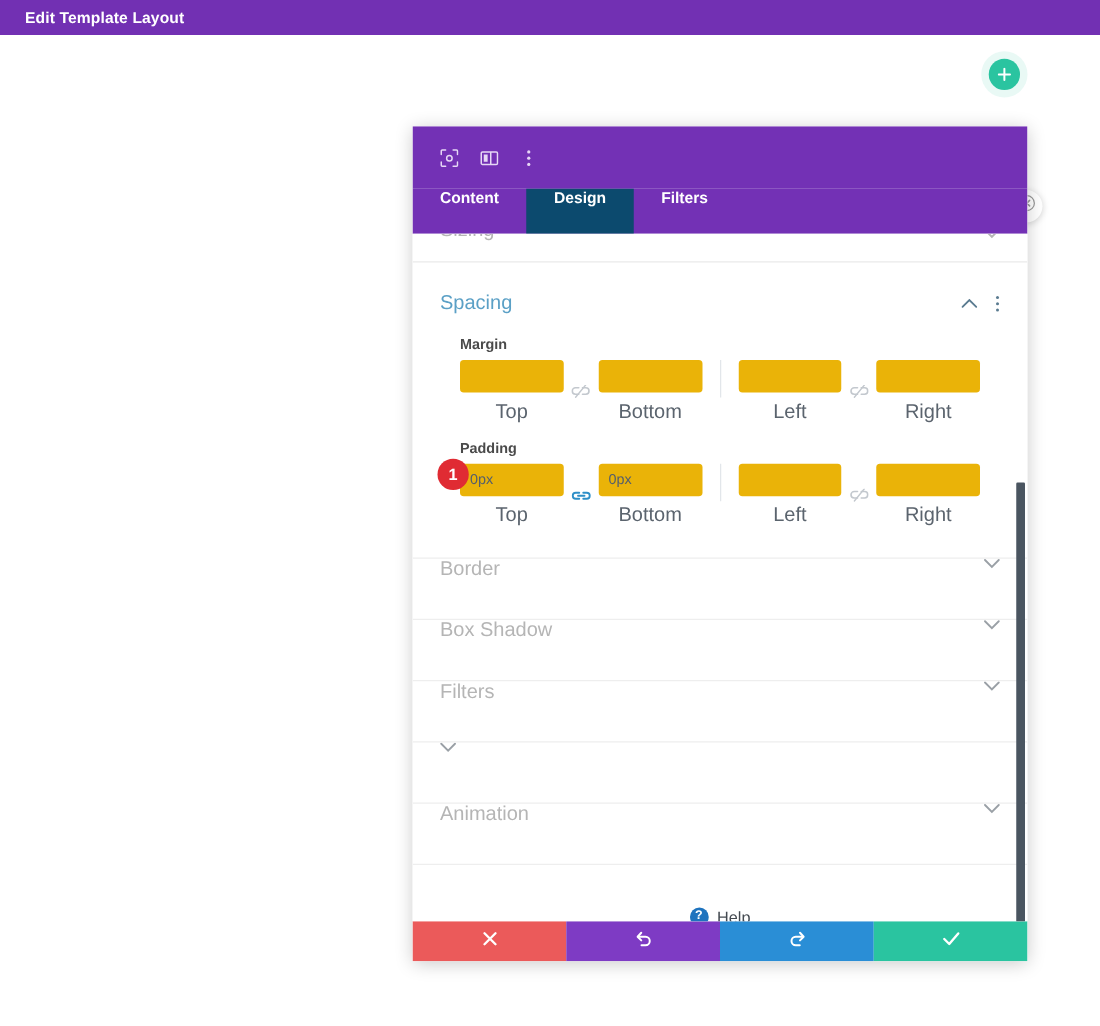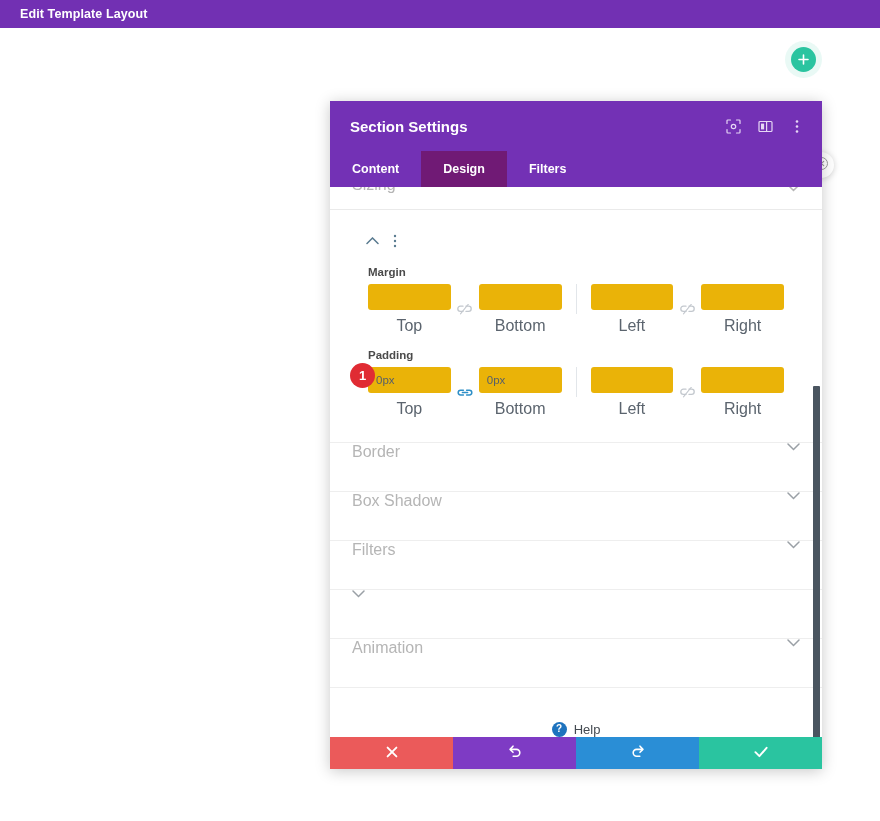--- a/index.html
+++ b/index.html
@@ -109,27 +109,27 @@
 
   .tab-bar {
     height: 36px;
     background: #7331b5;
     display: flex;
     align-items: stretch;
     flex: 0 0 auto;
   }
   .tab {
     display: flex;
-    align-items: center;
+    align-items: flex-start;
     padding: 0 22px;
     color: #ffffff;
     font-size: 12.5px;
     font-weight: bold;
   }
-  .tab.active { background: #701a75; }
+  .tab.active { background: #0c4a6e; }
 
   .modal-body {
     flex: 1 1 auto;
     background: #ffffff;
     position: relative;
     overflow: hidden;
   }
 
   
   .scroll-thumb {
@@ -331,21 +331,20 @@
     <svg width="13" height="13" viewBox="0 0 13 13">
       <circle cx="6.5" cy="6.5" r="6" fill="none" stroke="#9a9a9a" stroke-width="1"></circle>
       <path d="M4.3 4.3l4.4 4.4M8.7 4.3l-4.4 4.4" stroke="#9a9a9a" stroke-width="1.2" stroke-linecap="round"></path>
     </svg>
   </span>
 </div>
 
 <div class="modal">
 
   <div class="modal-header">
-    <span class="modal-title">Section Settings</span>
     <div class="header-icons">
       <span class="header-icon">
         <svg width="15" height="15" viewBox="0 0 15 15">
           <path d="M1 4.5V1.8A.8.8 0 011.8 1H4.5M10.5 1h2.7a.8.8 0 01.8.8v2.7M14 10.5v2.7a.8.8 0 01-.8.8h-2.7M4.5 14H1.8a.8.8 0 01-.8-.8v-2.7" fill="none" stroke="currentColor" stroke-width="1.2" stroke-linecap="round"></path>
           <circle cx="7.5" cy="7.5" r="2.2" fill="none" stroke="currentColor" stroke-width="1.2"></circle>
         </svg>
       </span>
       <span class="header-icon">
         <svg width="15" height="15" viewBox="0 0 15 15">
           <rect x="1" y="2.5" width="13" height="10" rx="1" fill="none" stroke="currentColor" stroke-width="1.2"></rect>
@@ -383,20 +382,21 @@
       <span class="sec-title">Sizing</span>
       <span class="chev">
         <svg width="13" height="8" viewBox="0 0 13 8">
             <path d="M1 1l5.5 5.5L12 1" fill="none" stroke="currentColor" stroke-width="1.5" stroke-linecap="round"></path>
           </svg>
       </span>
     </div>
 
     <div class="sec-open">
       <div class="sec-open-head">
+        <span class="sec-title">Spacing</span>
         <span class="head-ctrl">
           <svg width="13" height="8" viewBox="0 0 13 8">
               <path d="M1 6.5L6.5 1 12 6.5" fill="none" stroke="currentColor" stroke-width="1.5" stroke-linecap="round"></path>
             </svg>
         </span>
         <span class="head-ctrl">
           <svg width="4" height="14" viewBox="0 0 4 14">
             <circle cx="2" cy="2" r="1.2" fill="currentColor"></circle>
             <circle cx="2" cy="7" r="1.2" fill="currentColor"></circle>
             <circle cx="2" cy="12" r="1.2" fill="currentColor"></circle>

